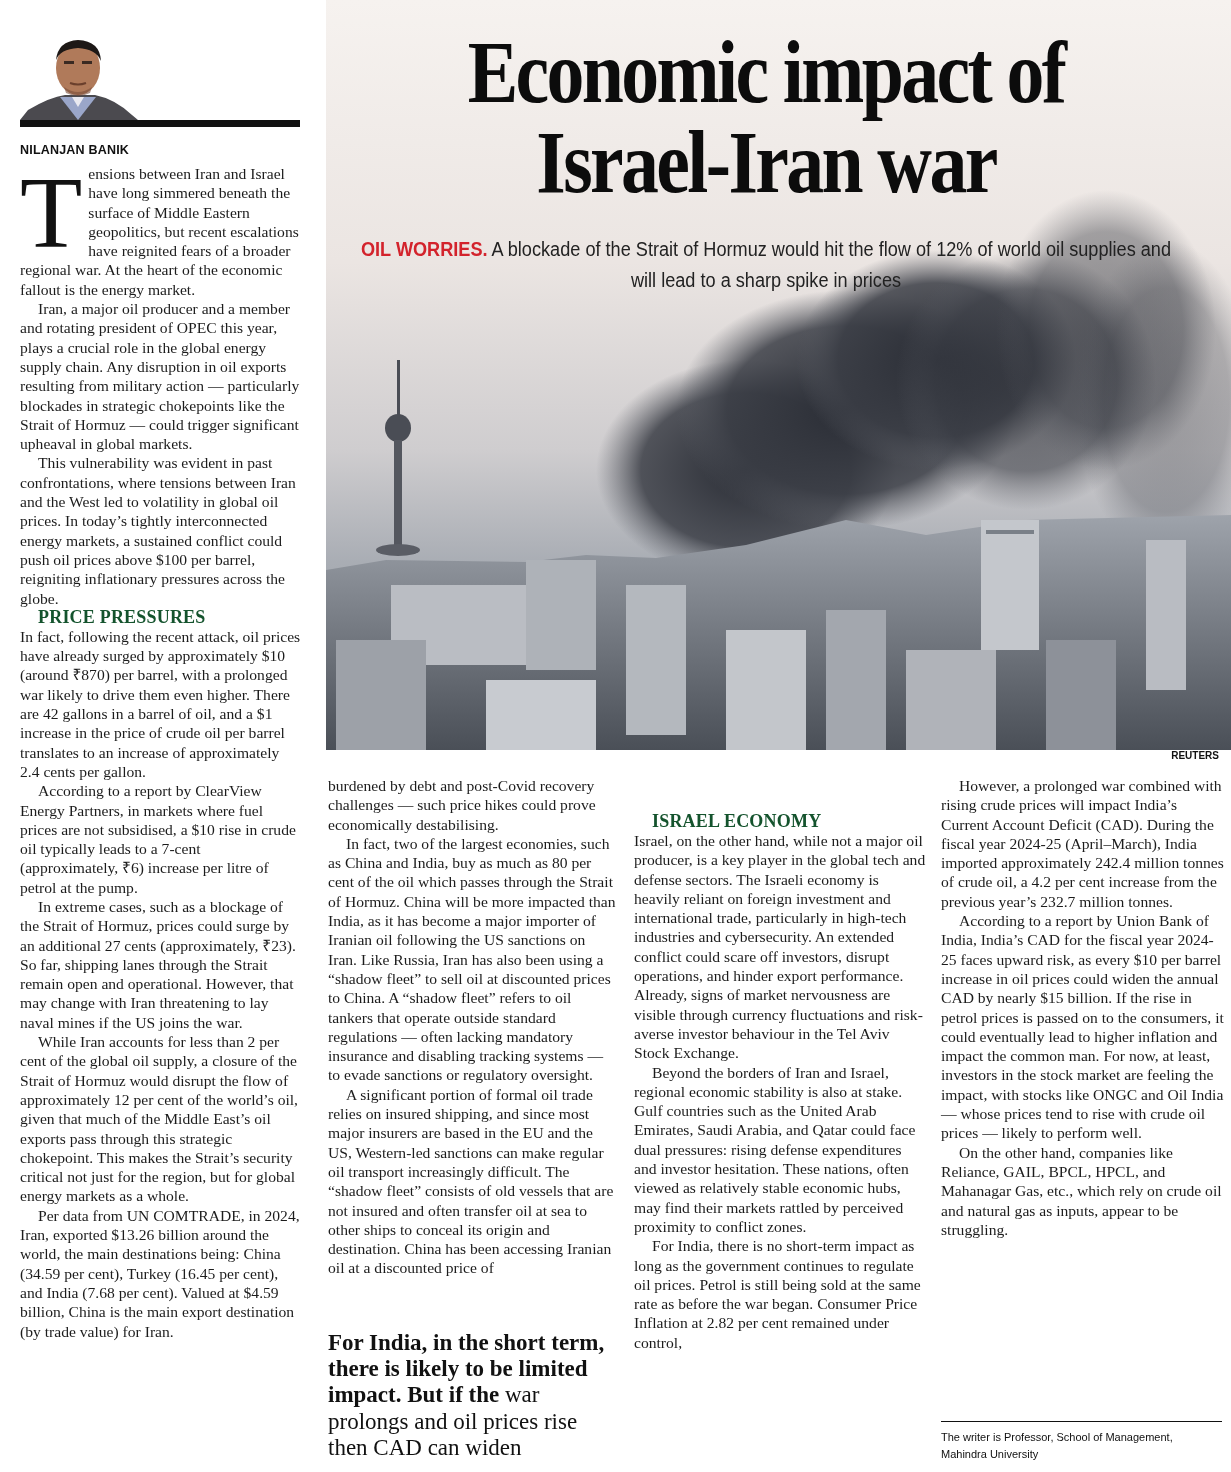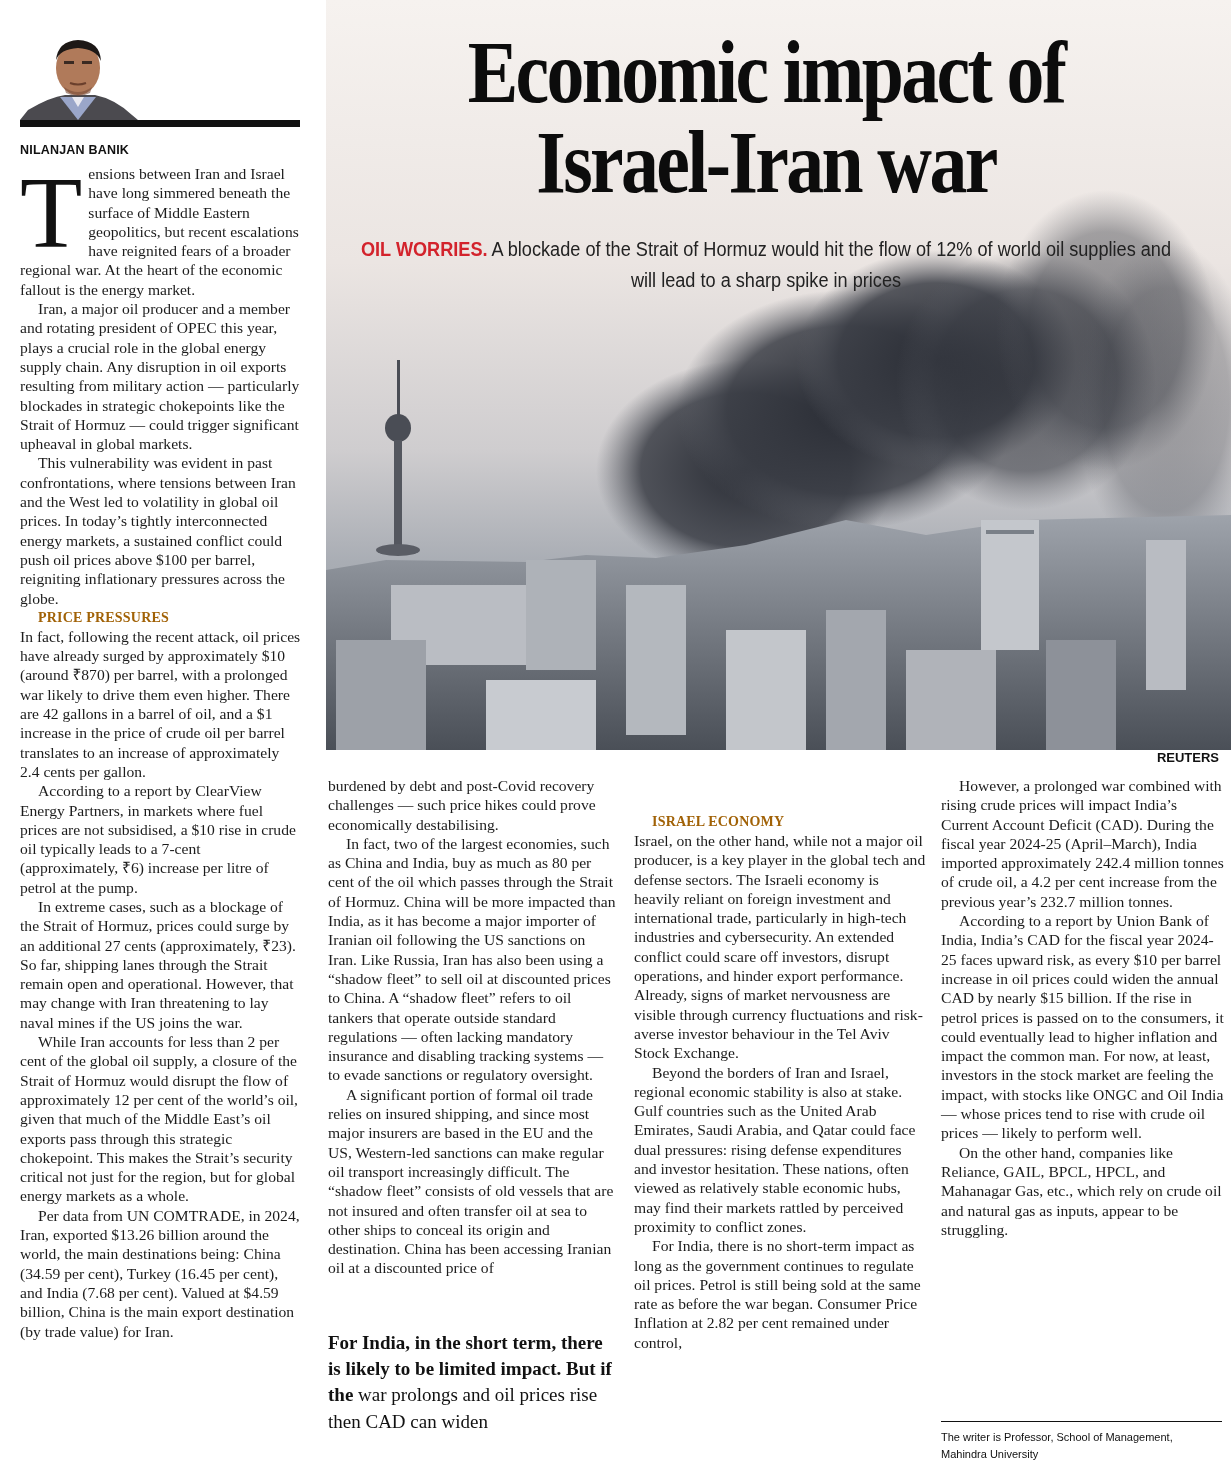--- a/index.html
+++ b/index.html
@@ -3,38 +3,38 @@
 <meta charset="utf-8">
 <style>
   html, body { margin: 0; padding: 0; background: #ffffff; }
   body { width: 1231px; height: 1472px; position: relative; overflow: hidden; color: #1a1a1a; }
   #author-photo { position: absolute; left: 20px; top: 35px; width: 118px; height: 85px; overflow: hidden; }
   #author-rule { position: absolute; left: 20px; top: 120px; width: 280px; height: 7px; background: #111; }
   #author-name { position: absolute; left: 20px; top: 135px; font-family: "Liberation Sans", sans-serif; font-weight: bold; font-size: 12.5px; letter-spacing: 0.2px; color: #111; margin-top: 8px; }
   .body-text { font-family: "Liberation Serif", serif; font-size: 15.6px; line-height: 19.3px; color: #1c1c1c; text-align: left; }
   .body-text p { margin: 0; text-indent: 18px; }
   .body-text p.noindent { text-indent: 0; }
-  .subhead { font-family: "Liberation Serif", serif; font-weight: bold; font-size: 14px; line-height: 19px; margin: 14px 0 0 0; text-indent: 0; color: #a16207; letter-spacing: 0.2px; }
+  .subhead { font-family: "Liberation Serif", serif; font-weight: bold; font-size: 18px; line-height: 19px; margin: 14px 0 0 0; text-indent: 0; color: #14532d; letter-spacing: 0.2px; }
   #col1 { position: absolute; left: 20px; top: 164px; width: 282px; }
   .dropcap { float: left; font-family: "Liberation Serif", serif; font-size: 102px; line-height: 78px; height: 82px; margin: 8px 6px 0 0; padding-top: 2px; color: #111; font-weight: normal; }
 
   
   #hero { position: absolute; left: 326px; top: 0; width: 905px; height: 750px; overflow: hidden; }
   #hero-bg { position: absolute; inset: 0; }
   #headline { position: absolute; left: 0; top: 28px; width: 880px; text-align: center; font-family: "Liberation Serif", serif; font-weight: bold; font-size: 88px; line-height: 90px; letter-spacing: -3px; color: #0c0c0c; transform: scaleX(0.86); transform-origin: center top; }
   #dek { position: absolute; left: 0; width: 880px; top: 234px; text-align: center; font-family: "Liberation Sans", sans-serif; font-size: 19.5px; line-height: 31px; color: #222; transform: scaleX(0.93); }
   #dek .kicker { color: #d3232c; font-weight: bold; }
-  #credit { position: absolute; right: 12px; top: 750px; font-family: "Liberation Sans", sans-serif; font-weight: bold; font-size: 13px; color: #111; }
+  #credit { position: absolute; right: 12px; top: 750px; font-family: "Liberation Sans", sans-serif; font-weight: bold; font-size: 10px; color: #111; }
 
   
   #col2 { position: absolute; left: 328px; top: 776px; width: 290px; }
   #col3 { position: absolute; left: 634px; top: 776px; width: 292px; }
   #col4 { position: absolute; left: 941px; top: 776px; width: 285px; }
 
-  #pullquote { position: absolute; left: 328px; top: 1330px; width: 292px; font-family: "Liberation Serif", serif; font-size: 19px; line-height: 26.2px; color: #111; }
+  #pullquote { position: absolute; left: 328px; top: 1330px; width: 292px; font-family: "Liberation Serif", serif; font-size: 23px; line-height: 26.2px; color: #111; }
   #pullquote .pq-bold { font-weight: bold; }
 
   #bio-rule { position: absolute; left: 941px; top: 1421px; width: 281px; height: 1px; background: #111; }
   #bio { position: absolute; left: 941px; top: 1429px; width: 285px; font-family: "Liberation Sans", sans-serif; font-size: 11px; line-height: 17px; color: #111; }
 </style>
 </head>
 <body>
 
 <div id="author-photo">
   <svg width="118" height="85" viewBox="0 0 118 85">

